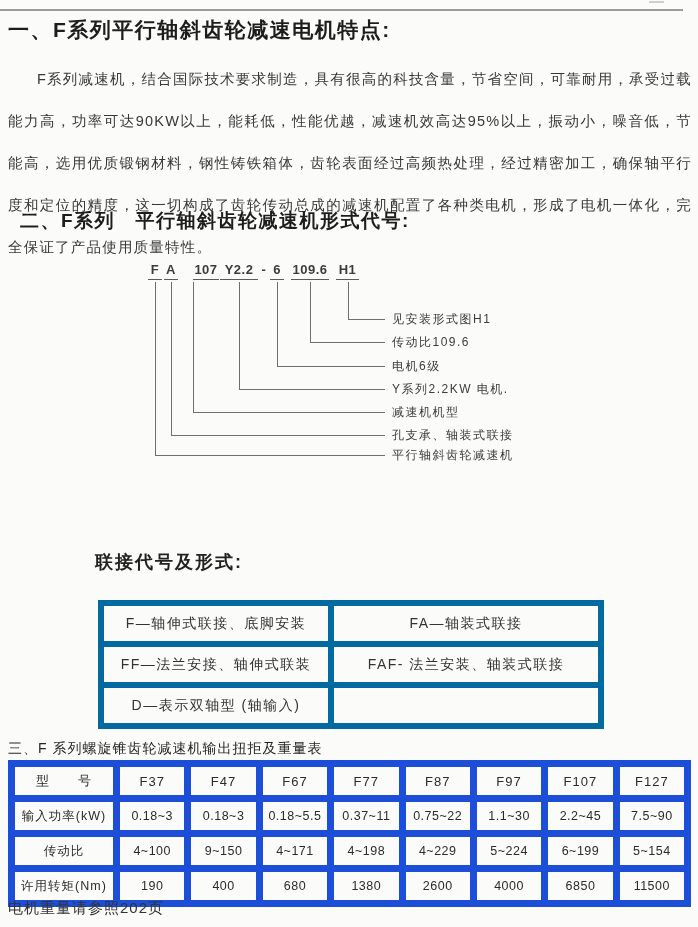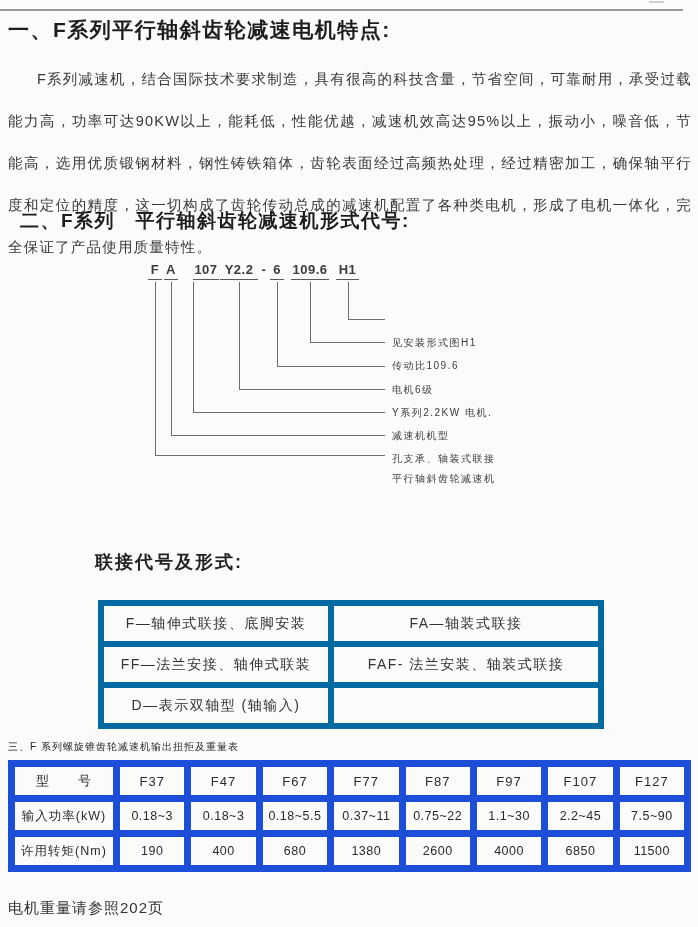--- a/index.html
+++ b/index.html
@@ -9,38 +9,38 @@
     font-family:"Liberation Sans",sans-serif;
   }
   .abs{position:absolute;}
   
   .top-rule{top:9px;left:0;width:683px;height:2px;background:#9b9b9b;}
   .corner-tick{top:1px;left:649px;width:15px;height:2px;background:#cfcfcf;}
   
   .h1{top:16px;left:8px;font-size:21px;font-weight:bold;letter-spacing:1.5px;color:#1d1d1d;white-space:nowrap;}
   .h2{top:208px;left:20px;font-size:19px;font-weight:bold;letter-spacing:1.5px;color:#1d1d1d;white-space:nowrap;}
   .h3{top:550px;left:95px;font-size:18px;font-weight:bold;letter-spacing:2px;color:#222;}
-  .sec3-title{top:740px;left:8px;font-size:10px;color:#262626;letter-spacing:1px;font-weight:500;}
+  .sec3-title{top:740px;left:8px;font-size:14px;color:#262626;letter-spacing:1px;font-weight:500;}
   
   .para{
     top:58px;left:8px;width:684px;
     font-size:14.5px;line-height:42px;letter-spacing:1.2px;
     text-align:justify;color:#383838;text-indent:2em;
   }
   
   .diagram{top:262px;left:0;width:698px;height:215px;}
   .codeseg{
     position:absolute;top:0;height:15px;
     font-size:13px;font-weight:600;letter-spacing:.5px;color:#3c3c3c;
     text-align:center;border-bottom:1px solid #5a5a5a;padding-bottom:2px;
   }
   .codeseg.nounder{border-bottom:none;}
   .vline{position:absolute;width:1px;background:#6e6e6e;}
   .hline{position:absolute;height:1px;background:#6e6e6e;}
-  .dlabel{position:absolute;left:392px;font-size:10px;color:#3b3b3b;letter-spacing:1.5px;white-space:nowrap;line-height:18px;margin-top:24px;}
+  .dlabel{position:absolute;left:392px;font-size:12px;color:#3b3b3b;letter-spacing:1.5px;white-space:nowrap;line-height:18px;}
   
   .conn-table{top:600px;left:98px;width:506px;border-collapse:collapse;table-layout:fixed;}
   .conn-table td{
     border:6px solid #0369a1;height:33px;text-align:center;vertical-align:middle;
     font-size:14px;color:#333;letter-spacing:1.5px;
   }
   
   .torque-table{top:760px;left:8px;width:683px;border-collapse:collapse;table-layout:fixed;}
   .torque-table td,.torque-table th{
     border:7px solid #1d4ed8;text-align:center;vertical-align:middle;
@@ -154,20 +154,31 @@
       <td>0.18~3</td>
       <td>0.18~3</td>
       <td>0.18~5.5</td>
       <td>0.37~11</td>
       <td>0.75~22</td>
       <td>1.1~30</td>
       <td>2.2~45</td>
       <td>7.5~90</td>
     </tr>
     <tr>
+      <td class="rowlabel">传动比</td>
+      <td>4~100</td>
+      <td>9~150</td>
+      <td>4~171</td>
+      <td>4~198</td>
+      <td>4~229</td>
+      <td>5~224</td>
+      <td>6~199</td>
+      <td>5~154</td>
+    </tr>
+    <tr>
       <td class="rowlabel">许用转矩(Nm)</td>
       <td>190</td>
       <td>400</td>
       <td>680</td>
       <td>1380</td>
       <td>2600</td>
       <td>4000</td>
       <td>6850</td>
       <td>11500</td>
     </tr>

